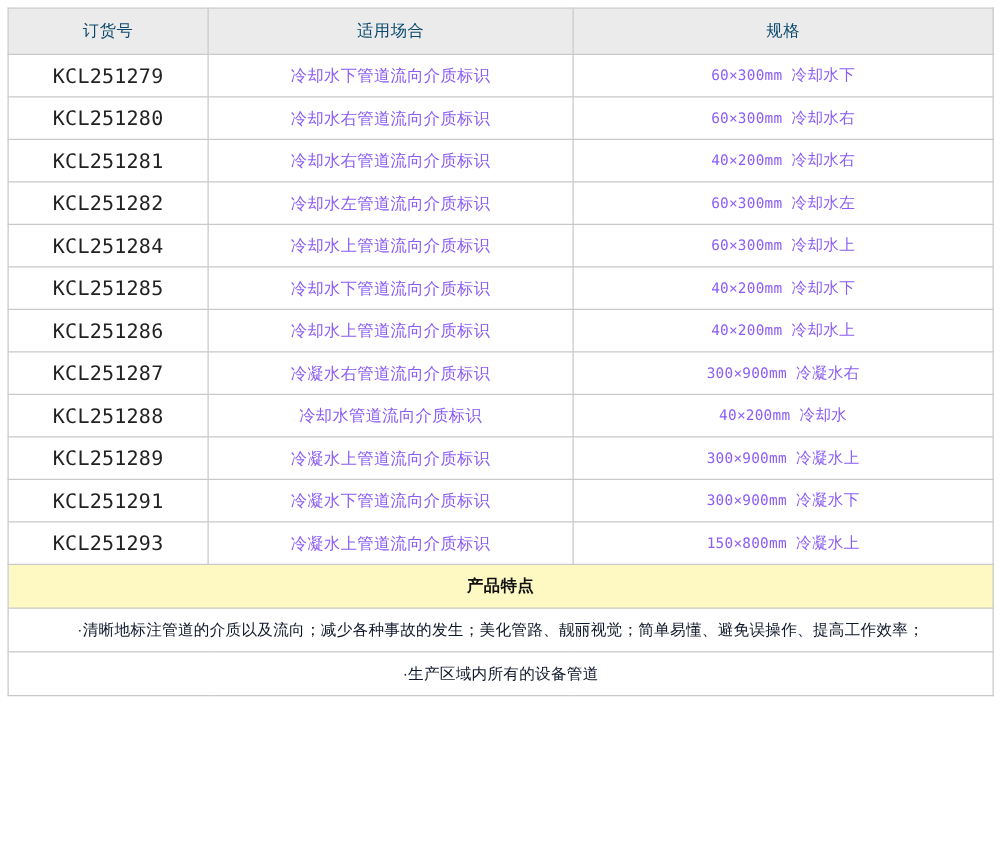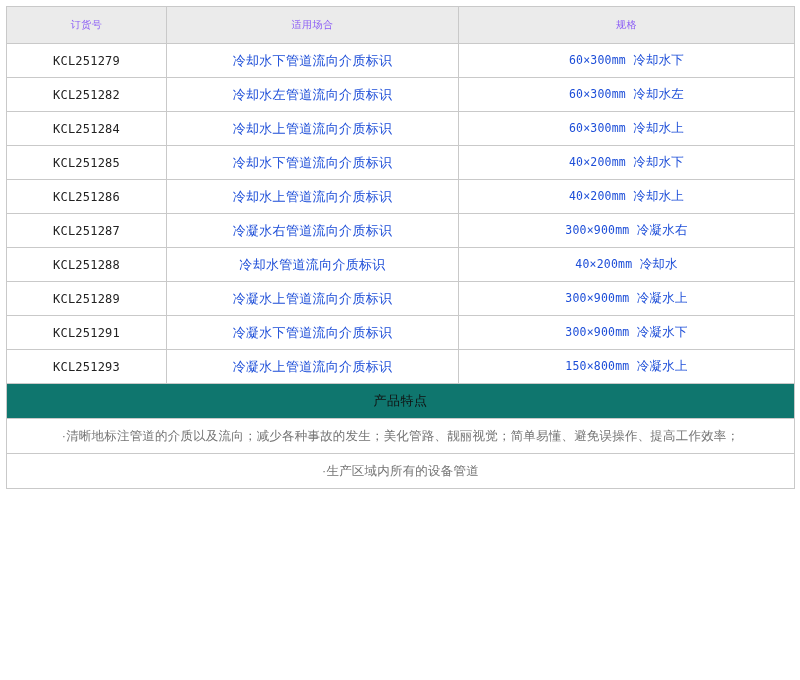--- a/index.html
+++ b/index.html
@@ -34,61 +34,61 @@
     font-weight: normal;
   }
   
   col.c-code { width: 160px; }
   col.c-name { width: 292px; }
   col.c-spec { width: 336px; }
 
   thead th {
     height: 36px;
     background: #ebebeb;
-    font-size: 10px;
+    font-size: 13px;
     font-weight: bold;
-    color: #8b5cf6;
+    color: #0c4a6e;
     letter-spacing: 0.5px;
   }
   tbody td {
     height: 33px;
     font-size: 12.5px;
-    color: #1d4ed8;
+    color: #8b5cf6;
   }
   td.code {
     font-family: "DejaVu Sans Mono", "Liberation Mono", monospace;
-    font-size: 12px;
+    font-size: 16px;
     letter-spacing: 0.2px;
     color: #222;
   }
   td.name {
     font-size: 13px;
     letter-spacing: 0.3px;
   }
   td.spec {
     font-size: 12.5px;
     letter-spacing: 0.2px;
   }
   td.spec .num {
     font-family: "DejaVu Sans Mono", "Liberation Mono", monospace;
     font-size: 11.5px;
   }
   tr.section-head td {
     height: 34px;
-    background: #0f766e;
+    background: #fef9c3;
     font-size: 13px;
-    font-weight: normal;
+    font-weight: bold;
     color: #111;
     letter-spacing: 0.5px;
   }
   tr.section-body td {
     height: 34px;
     background: #ffffff;
     font-size: 12.5px;
-    color: #737373;
+    color: #0f172a;
     letter-spacing: 0.2px;
     padding: 0 10px;
     margin-left: 14px;
   }
 </style>
 </head>
 <body>
 
 <div class="sheet">
   <table class="product-table">
@@ -102,20 +102,30 @@
         <th>订货号</th>
         <th>适用场合</th>
         <th>规格</th>
       </tr>
     </thead>
     <tbody id="table-body">
         <tr>
           <td class="code">KCL251279</td>
           <td class="name">冷却水下管道流向介质标识</td>
           <td class="spec"><span class="num">60×300mm</span>&nbsp;&nbsp;<span>冷却水下</span></td>
+        </tr>
+        <tr>
+          <td class="code">KCL251280</td>
+          <td class="name">冷却水右管道流向介质标识</td>
+          <td class="spec"><span class="num">60×300mm</span>&nbsp;&nbsp;<span>冷却水右</span></td>
+        </tr>
+        <tr>
+          <td class="code">KCL251281</td>
+          <td class="name">冷却水右管道流向介质标识</td>
+          <td class="spec"><span class="num">40×200mm</span>&nbsp;&nbsp;<span>冷却水右</span></td>
         </tr>
         <tr>
           <td class="code">KCL251282</td>
           <td class="name">冷却水左管道流向介质标识</td>
           <td class="spec"><span class="num">60×300mm</span>&nbsp;&nbsp;<span>冷却水左</span></td>
         </tr>
         <tr>
           <td class="code">KCL251284</td>
           <td class="name">冷却水上管道流向介质标识</td>
           <td class="spec"><span class="num">60×300mm</span>&nbsp;&nbsp;<span>冷却水上</span></td>

